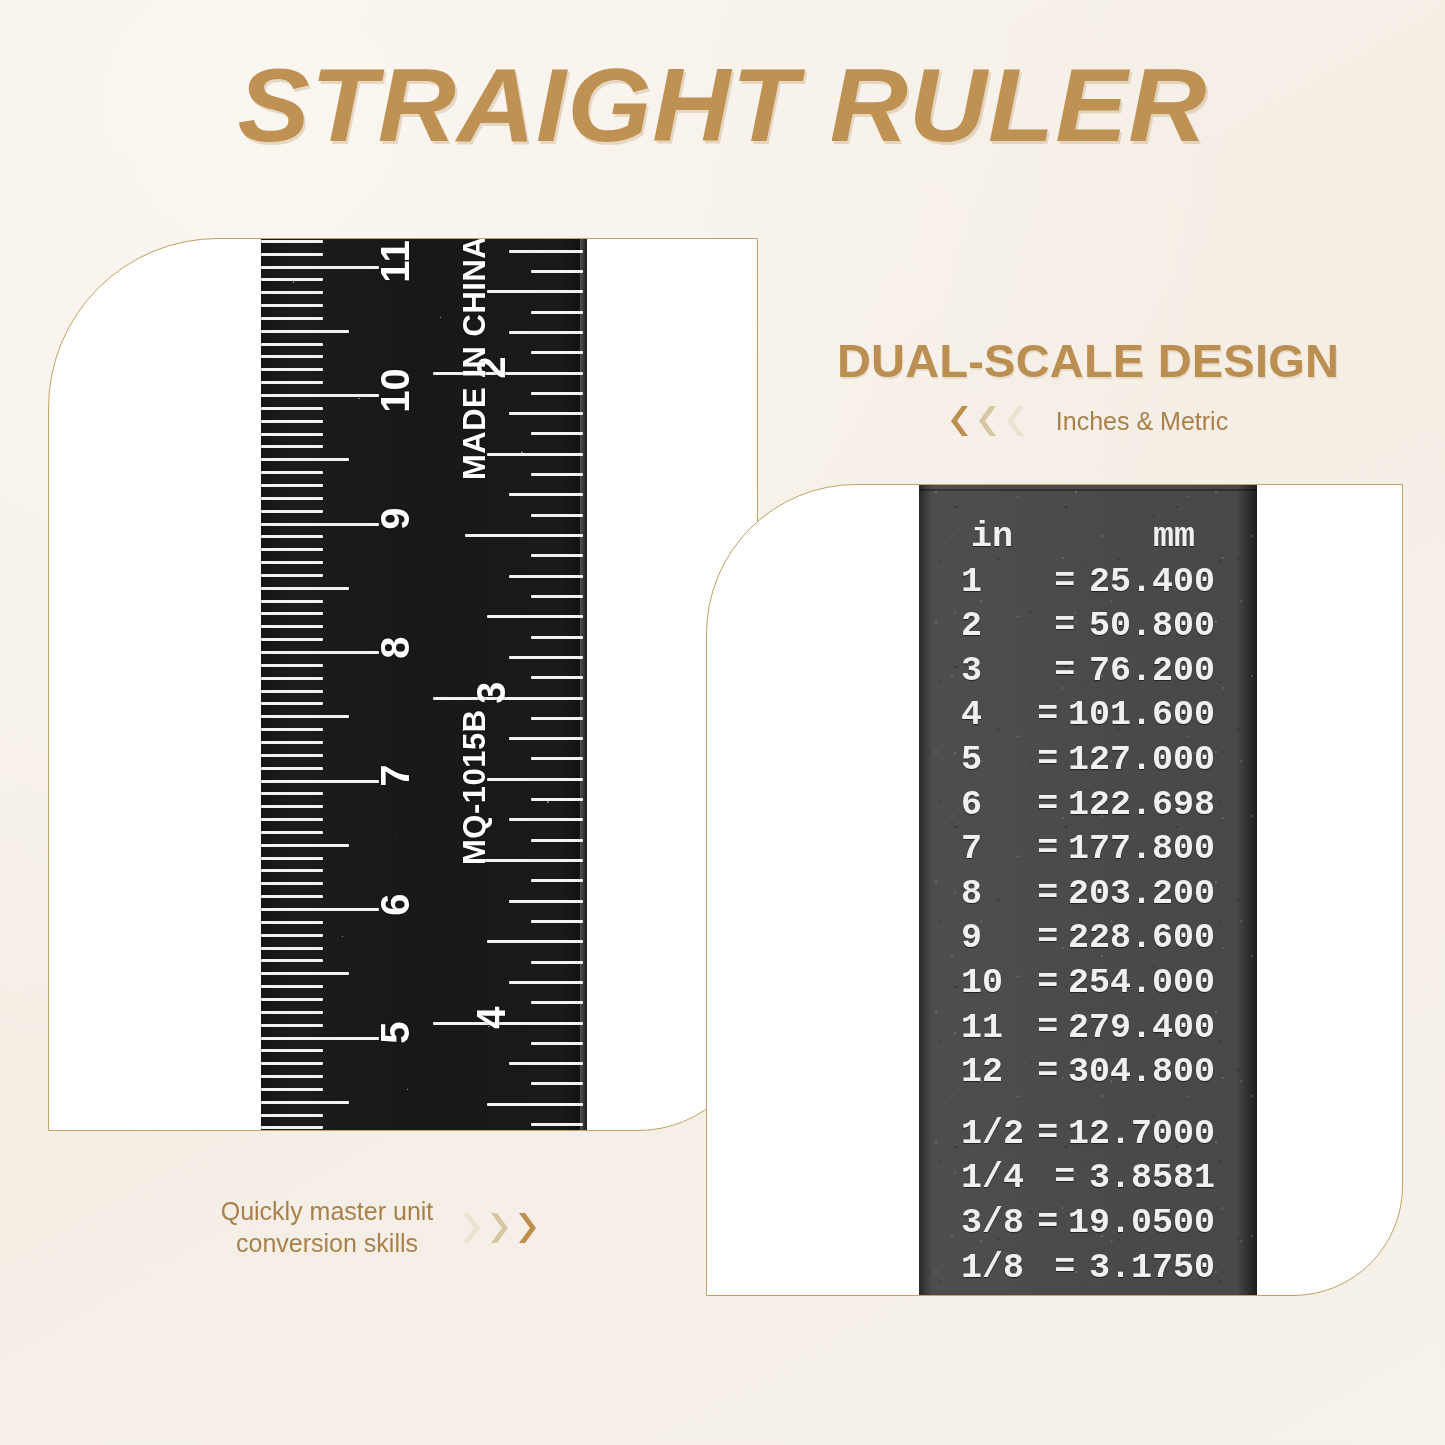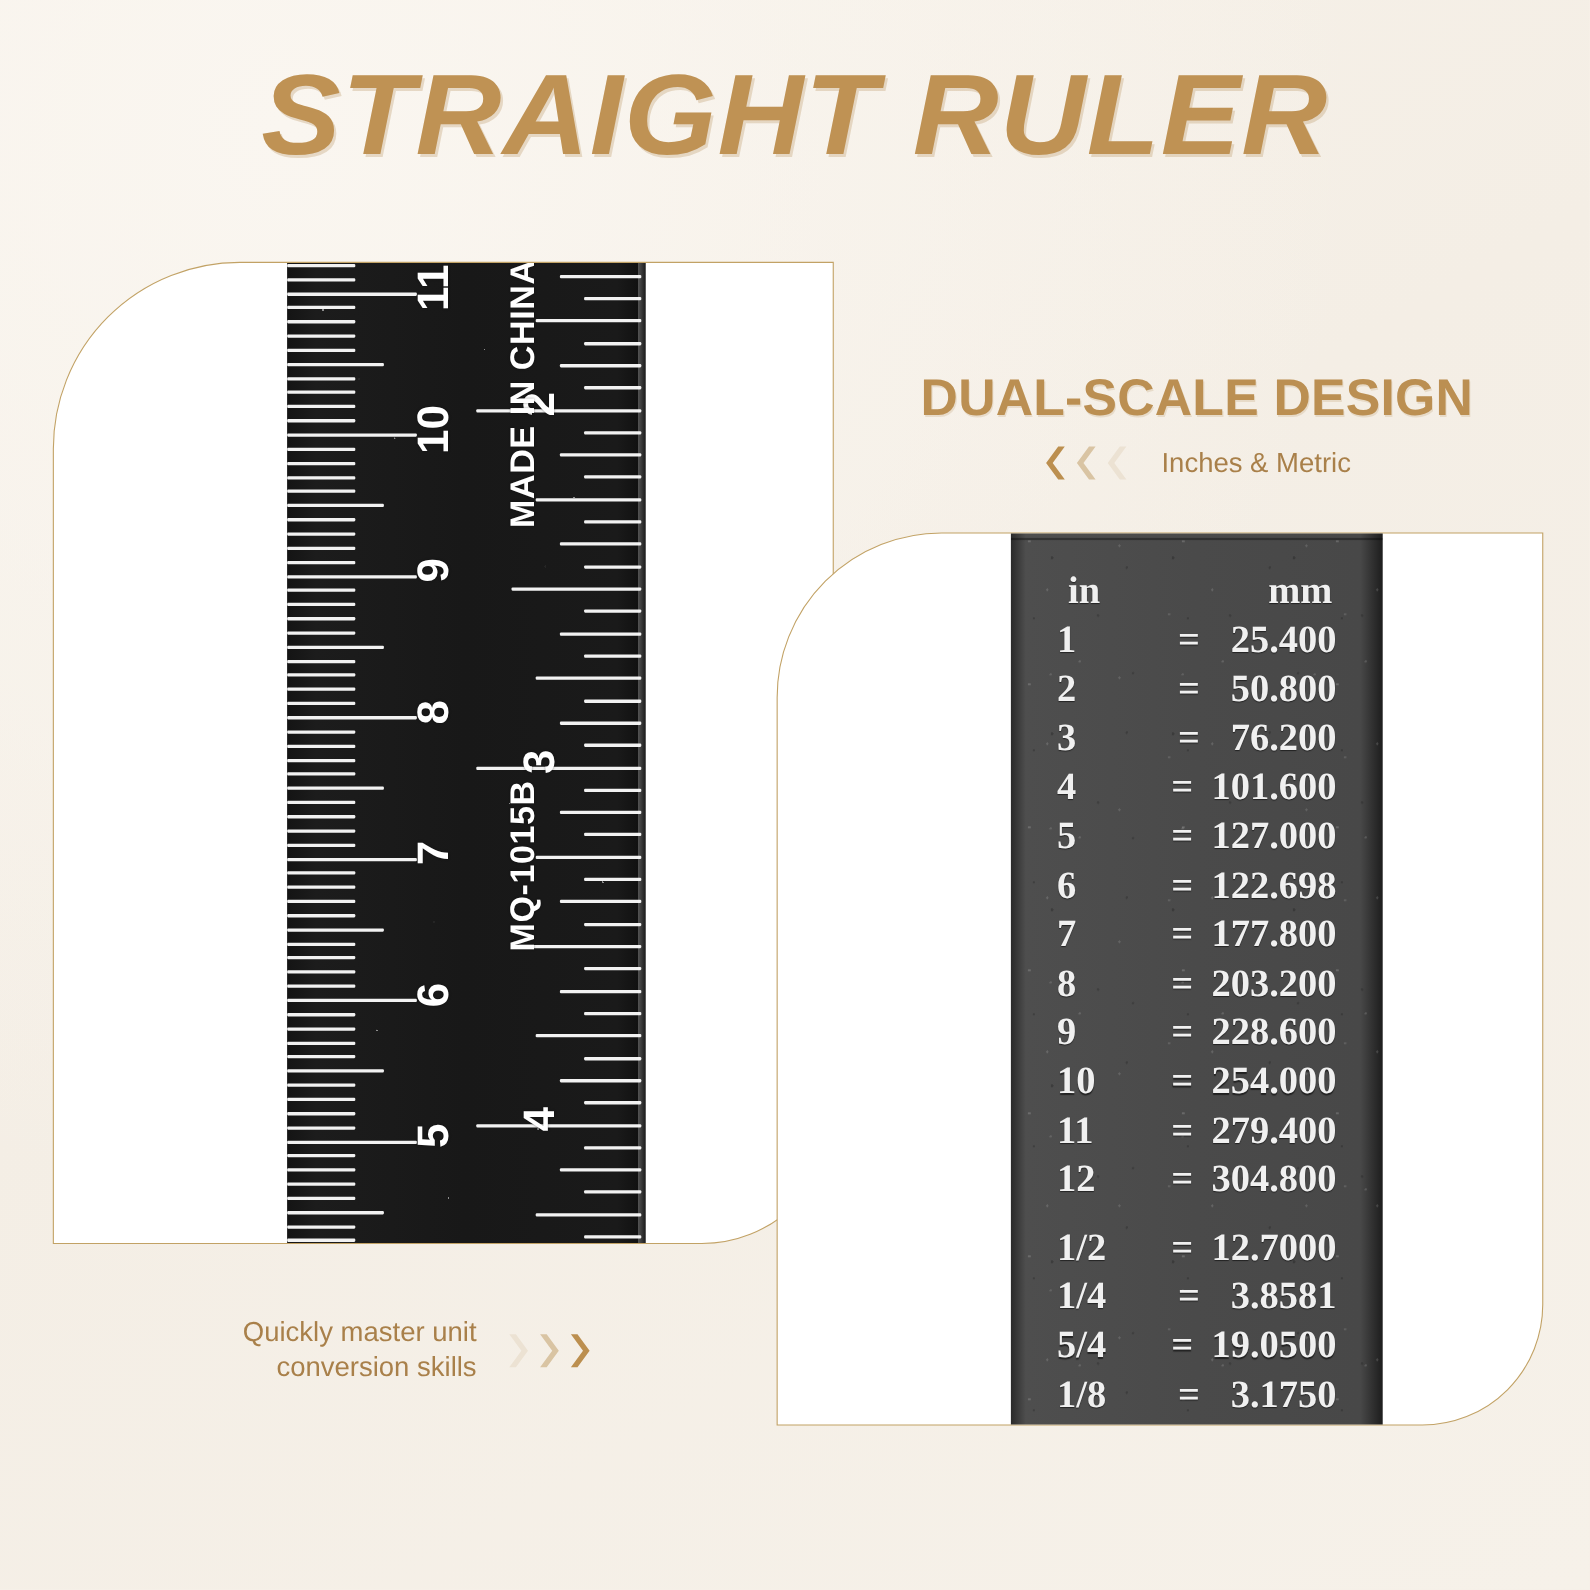--- a/index.html
+++ b/index.html
@@ -139,21 +139,21 @@
     opacity:.85;pointer-events:none;
   }
   .gray-topline{
     position:absolute;left:0;right:0;top:6px;height:2px;
     background:rgba(0,0,0,.35);
   }
   .conv{
     position:absolute;left:0;right:0;top:34px;
     color:#f0f0f0;
     font-weight:bold;
-    font-family:Liberation Serif, serif;
+    font-family:Liberation Mono, monospace;
     font-size:35px;
     text-shadow:0 1px 1px rgba(0,0,0,.55);
   }
   .conv-row{
     display:flex;align-items:baseline;
     padding:0 28px 0 42px;
     height:44.6px;
   }
   .conv-row.gap{margin-top:17px;}
   .conv-in{width:92px;text-align:left;}
@@ -184,21 +184,21 @@
   .feat-dual .row{
     margin-top:16px;
     display:flex;align-items:center;justify-content:center;gap:26px;
   }
 
   .feat-conv{left:40px;top:1182px;width:680px;text-align:center;}
   .feat-conv .row{
     margin-top:14px;
     display:flex;align-items:center;justify-content:center;gap:24px;
   }
-  .feat-conv .sub2{line-height:1.26;text-align:right;}
+  .feat-conv .sub2{line-height:1.26;}
 
   .chevrons{display:flex;align-items:center;gap:2px;flex:0 0 auto;}
   .chev{width:26px;height:34px;}
   .chev path{fill:currentColor;}
   .c1{color:#bc8f4f;} .c2{color:#d9c4a3;} .c3{color:#ece2d3;}
 </style>
 </head>
 <body>
 
 <div class="bg-wash"></div>
@@ -417,21 +417,21 @@
           <span class="conv-in">1/2</span>
           <span class="conv-eq">=</span>
           <span class="conv-mm">12.7000</span>
         </div>
         <div class="conv-row">
           <span class="conv-in">1/4</span>
           <span class="conv-eq">=</span>
           <span class="conv-mm">3.8581</span>
         </div>
         <div class="conv-row">
-          <span class="conv-in">5/4</span>
+          <span class="conv-in">3/8</span>
           <span class="conv-eq">=</span>
           <span class="conv-mm">19.0500</span>
         </div>
         <div class="conv-row">
           <span class="conv-in">1/8</span>
           <span class="conv-eq">=</span>
           <span class="conv-mm">3.1750</span>
         </div>
       </div>
   </div>

